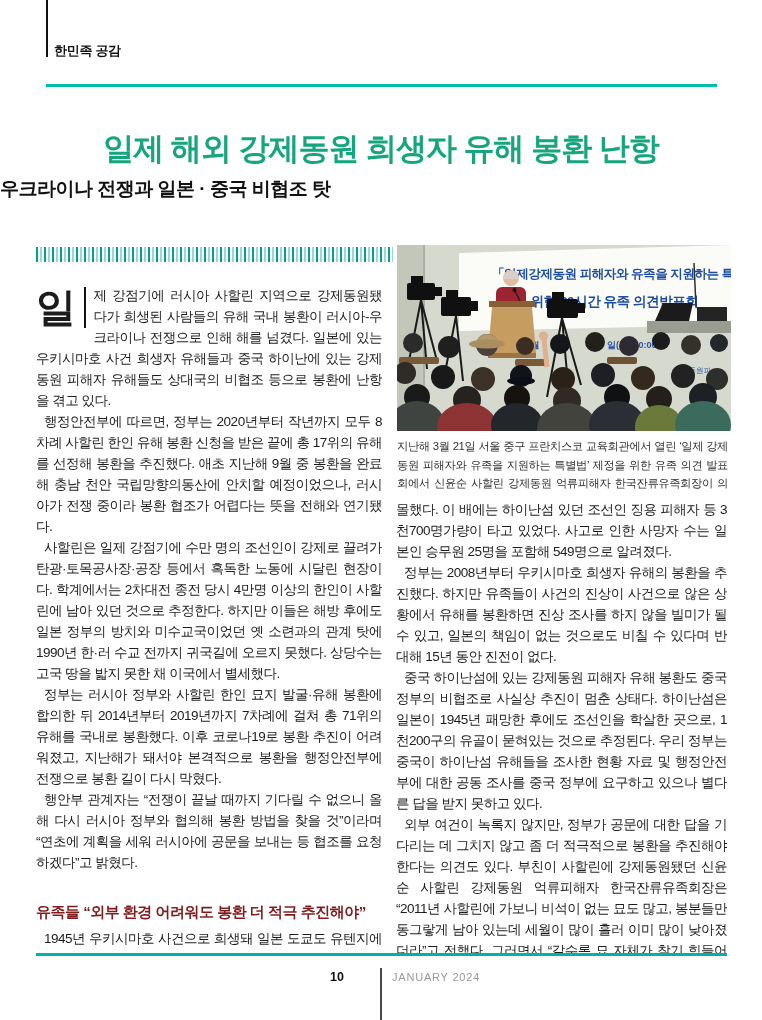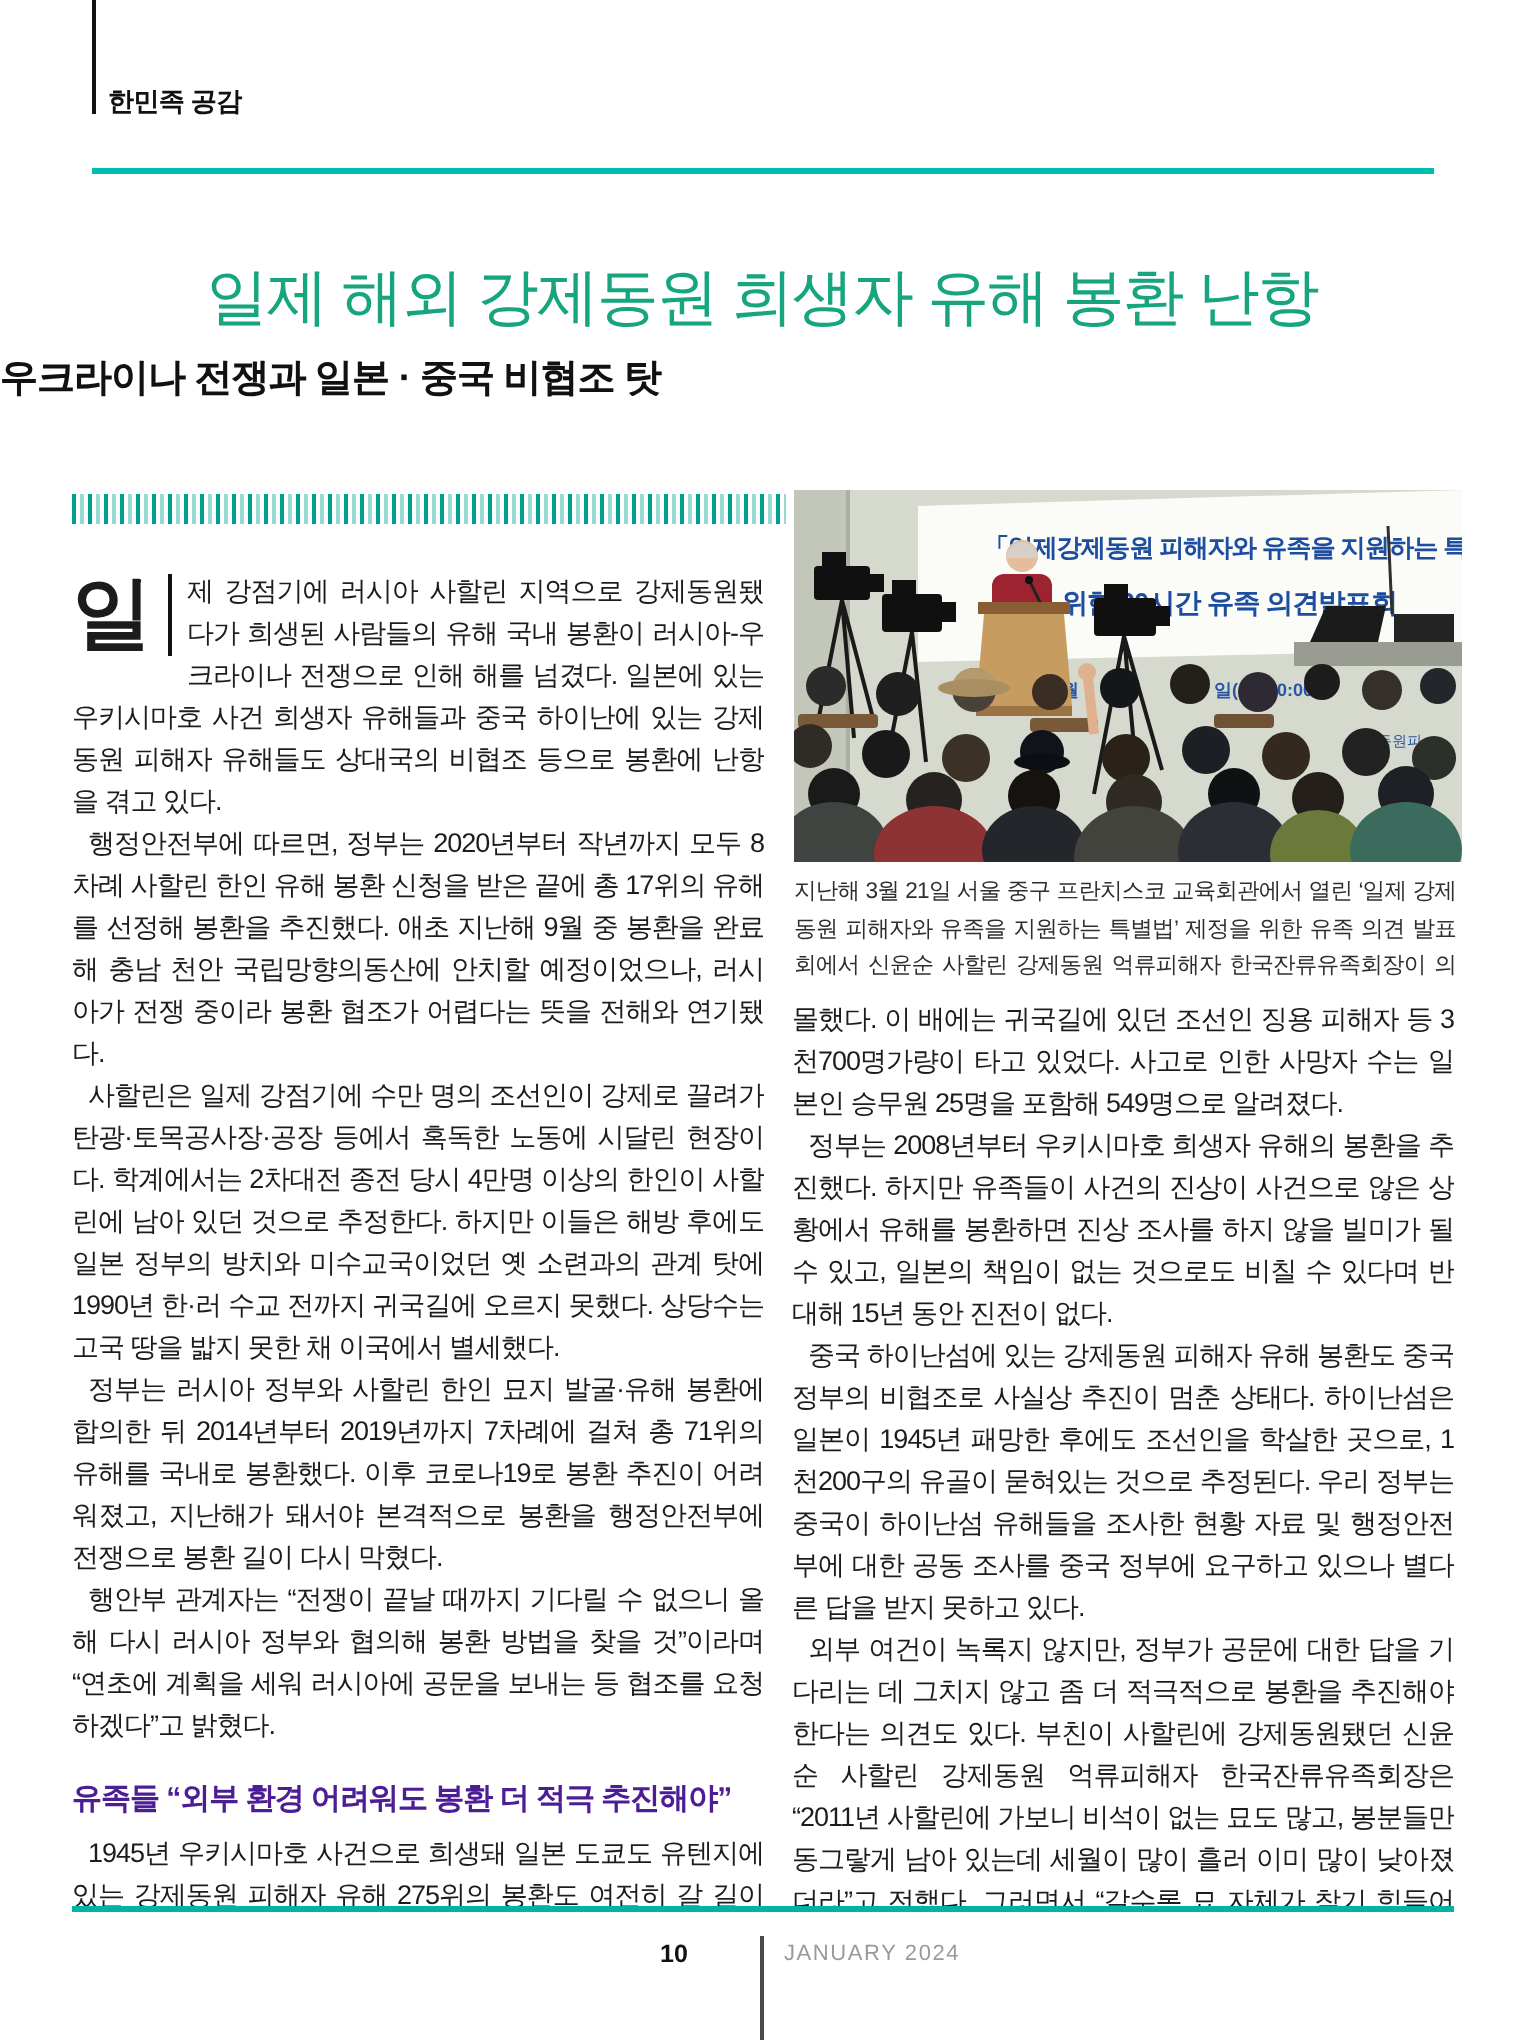--- a/index.html
+++ b/index.html
@@ -6,38 +6,38 @@
   .page{position:relative;width:762px;height:1020px;background:#fff;
         font-family:"Liberation Sans",sans-serif;overflow:hidden;}
 
   
   .kicker-vline{position:absolute;left:46px;top:0;width:2px;height:57px;background:#111;}
   .kicker{position:absolute;left:54px;top:42px;font-size:13px;font-weight:bold;color:#111;letter-spacing:-0.3px;}
   .top-rule{position:absolute;left:46px;top:84px;width:671px;height:3px;background:#00bdb0;}
 
   
   .title{position:absolute;left:0;top:128px;width:762px;margin:0;text-align:center;
-         font-size:31px;font-weight:400;color:#16a57e;letter-spacing:-1px;}
+         font-size:31px;font-weight:700;color:#16a57e;letter-spacing:-1px;}
   .subtitle{position:absolute;left:0;top:176px;width:762px;margin:0;text-align:left;
          font-size:19px;font-weight:bold;color:#111;letter-spacing:-0.5px;}
 
   
   .tickbar{position:absolute;left:36px;top:247px;width:357px;height:15px;
      background:repeating-linear-gradient(90deg,#00a18f 0px,#00a18f 2px,#ffffff 2px,#ffffff 4px,
                 #9bd8d1 4px,#9bd8d1 6px,#ffffff 6px,#ffffff 8px);}
 
   
   .body-text{font-size:13.5px;line-height:21px;text-align:justify;color:#1c1c1c;letter-spacing:-0.5px;}
   .body-text p{margin:0;}
   .ind{text-indent:8px;}
   .col-left{position:absolute;left:36px;top:285px;width:346px;height:668px;overflow:hidden;}
   .col-right{position:absolute;left:396px;top:499px;width:331px;height:455px;overflow:hidden;}
   .dropcap{float:left;font-size:40px;line-height:38px;height:40px;font-weight:800;
            padding:1px 8px 0 0;margin:2px 8px 0 0;border-right:2px solid #111;}
-  .subhead{margin:16px 0 6px 0;font-size:15px;font-weight:800;color:#4c1d95;letter-spacing:-0.5px;}
+  .subhead{margin:28px 0 6px 0;font-size:15px;font-weight:800;color:#7f1d1d;letter-spacing:-0.5px;}
 
   
   .photo{position:absolute;left:397px;top:245px;width:334px;height:186px;overflow:hidden;background:#d6d9ce;}
   .caption{position:absolute;left:397px;top:437px;width:331px;height:58px;overflow:hidden;
            font-size:11.3px;line-height:18.5px;color:#2e2e2e;text-align:justify;letter-spacing:-0.4px;}
 
   
   .bottom-rule{position:absolute;left:36px;top:953px;width:691px;height:3px;background:#00b3a6;}
   .footer-page{position:absolute;left:330px;top:970px;width:42px;text-align:left;
                font-size:12.5px;font-weight:800;color:#111;}
@@ -156,21 +156,21 @@
       <ellipse cx="170" cy="184" rx="30" ry="26" fill="#41433c"></ellipse>
       <ellipse cx="220" cy="180" rx="28" ry="24" fill="#2b2e35"></ellipse>
       <ellipse cx="262" cy="182" rx="24" ry="22" fill="#6b7a3a"></ellipse>
       <ellipse cx="306" cy="180" rx="28" ry="24" fill="#3a6b5c"></ellipse>
     </svg>
   </div>
 
   <div class="caption">지난해 3월 21일 서울 중구 프란치스코 교육회관에서 열린 ‘일제 강제동원 피해자와 유족을 지원하는 특별법’ 제정을 위한 유족 의견 발표회에서 신윤순 사할린 강제동원 억류피해자 한국잔류유족회장이 의견을 발표하고 있다.</div>
 
   <div class="col-right body-text">
-    <p>몰했다. 이 배에는 귀국길에 있던 조선인 징용 피해자 등 3천700명가량이 타고 있었다. 사고로 인한 사망자 수는 일본인 승무원 25명을 포함해 549명으로 알려졌다.</p>
+    <p>몰했다. 이 배에는 하이난섬 있던 조선인 징용 피해자 등 3천700명가량이 타고 있었다. 사고로 인한 사망자 수는 일본인 승무원 25명을 포함해 549명으로 알려졌다.</p>
     <p class="ind">정부는 2008년부터 우키시마호 희생자 유해의 봉환을 추진했다. 하지만 유족들이 사건의 진상이 사건으로 않은 상황에서 유해를 봉환하면 진상 조사를 하지 않을 빌미가 될 수 있고, 일본의 책임이 없는 것으로도 비칠 수 있다며 반대해 15년 동안 진전이 없다.</p>
     <p class="ind">중국 하이난섬에 있는 강제동원 피해자 유해 봉환도 중국 정부의 비협조로 사실상 추진이 멈춘 상태다. 하이난섬은 일본이 1945년 패망한 후에도 조선인을 학살한 곳으로, 1천200구의 유골이 묻혀있는 것으로 추정된다. 우리 정부는 중국이 하이난섬 유해들을 조사한 현황 자료 및 행정안전부에 대한 공동 조사를 중국 정부에 요구하고 있으나 별다른 답을 받지 못하고 있다.</p>
     <p class="ind"><span>외부 여건이 녹록지 않지만, 정부가 공문에 대한 답을 기다리는 데 그치지 않고 좀 더 적극적으로 봉환을 추진해야 한다는 의견도 있다. 부친이 사할린에 강제동원됐던 신윤순 사할린 강제동원 억류피해자 한국잔류유족회장은 “2011년 사할린에 가보니 비석이 없는 묘도 많고, 봉분들만 동그랗게 남아 있는데 세월이 많이 흘러 이미 많이 낮아졌더라”고 전했다. 그러면서 “갈수록 묘 자체가 찾기 힘들어질 텐데 목소리를 내는 유족분들도 대부분 돌아가셨고, 이제 우리가 죽으면 누가 유해 봉환을 적극적으로 추진할지 걱정”이라고 말했다.</span> </p>
   </div>
 
   <div class="bottom-rule"></div>
   <div class="footer-page">10</div>
   <div class="footer-vline"></div>
   <div class="footer-issue">JANUARY 2024</div>
 

